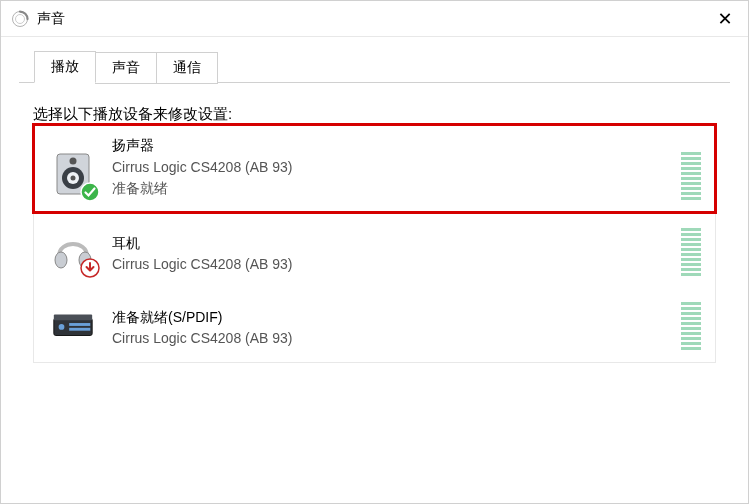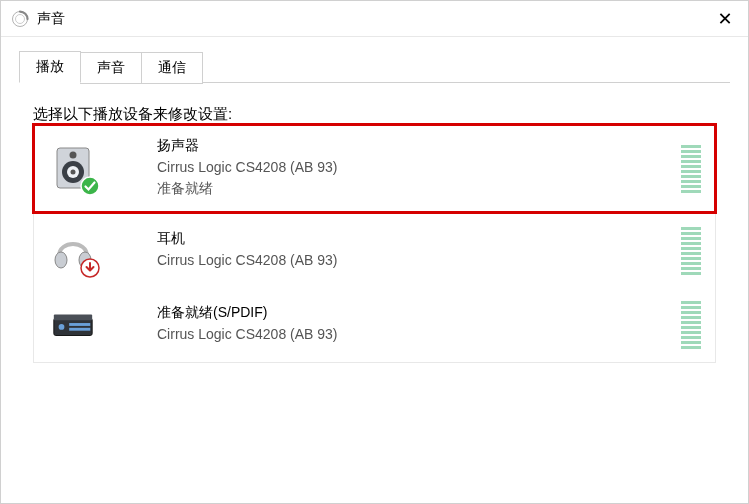--- a/index.html
+++ b/index.html
@@ -36,20 +36,21 @@
     display: flex;
     align-items: center;
     justify-content: center;
     font-size: 18px;
     font-weight: 300;
   }
 
   .tabs {
     display: flex;
     padding: 14px 0 0 18px;
+    margin-left: 15px;
   }
   .tab {
     padding: 6px 16px;
     border: 1px solid #d0d0d0;
     background: #fff;
     margin-right: -1px;
     position: relative;
     font-size: 14px;
   }
   .tab.active {
@@ -67,24 +68,23 @@
   .instruction {
     font-size: 15px;
   }
 
   .device-list {
     border: 1px solid #e8e8e8;
     background: #fff;
   }
   .device-item {
     display: flex;
-    align-items: center;
+    align-items: flex-end;
     padding: 10px 14px 12px 14px;
     position: relative;
-    gap: 45px;
   }
   .device-item.highlight {
     outline: 3px solid #d50000;
     outline-offset: -1px;
     margin-bottom: 2px;
   }
   .dev-icon {
     width: 50px;
     height: 52px;
     flex-shrink: 0;

